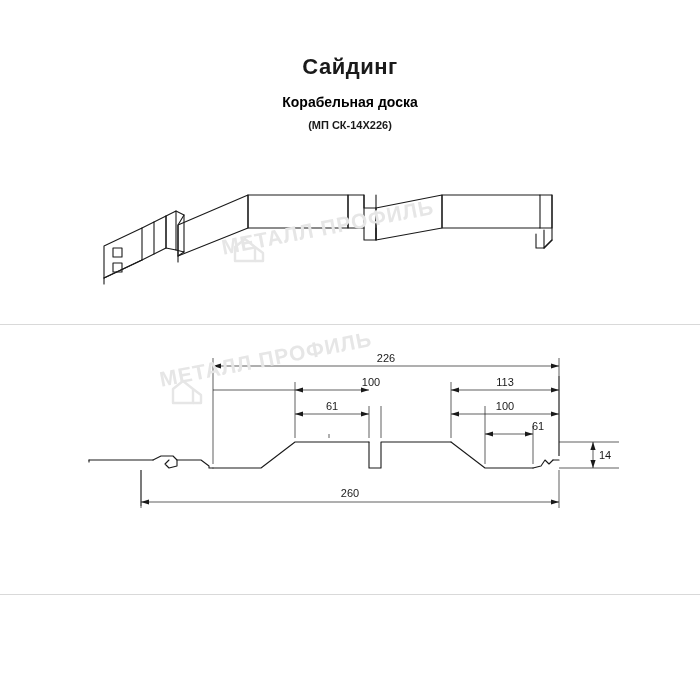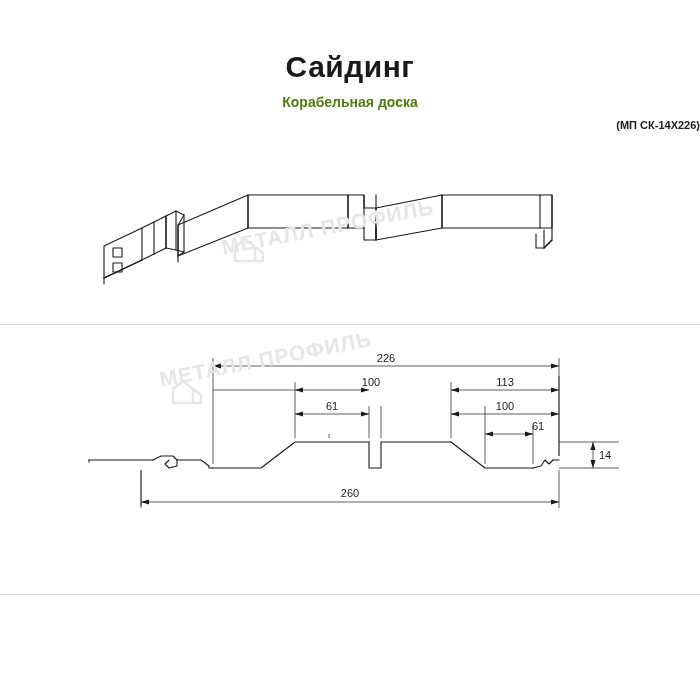--- a/index.html
+++ b/index.html
@@ -23,40 +23,39 @@
   }
   
   .header {
     position: absolute;
     left: 0;
     top: 50px;
     width: 700px;
     text-align: center;
   }
   .title {
-    font-size: 30px;
+    font-size: 22px;
     font-weight: bold;
     letter-spacing: 0.5px;
     color: #1a1a1a;
     line-height: 34px;
   }
   .subtitle {
     font-size: 14px;
     font-weight: bold;
-    color: #4d7c0f;
+    color: #000000;
     margin-top: 10px;
     line-height: 16px;
   }
   .code {
     font-size: 11px;
     font-weight: bold;
     color: #1a1a1a;
     margin-top: 9px;
     line-height: 13px;
-    text-align: right;
   }
   
   .divider {
     position: absolute;
     left: 0;
     width: 700px;
     height: 1px;
     background: #d9d9d9;
   }
   .divider-top { top: 324px; }

